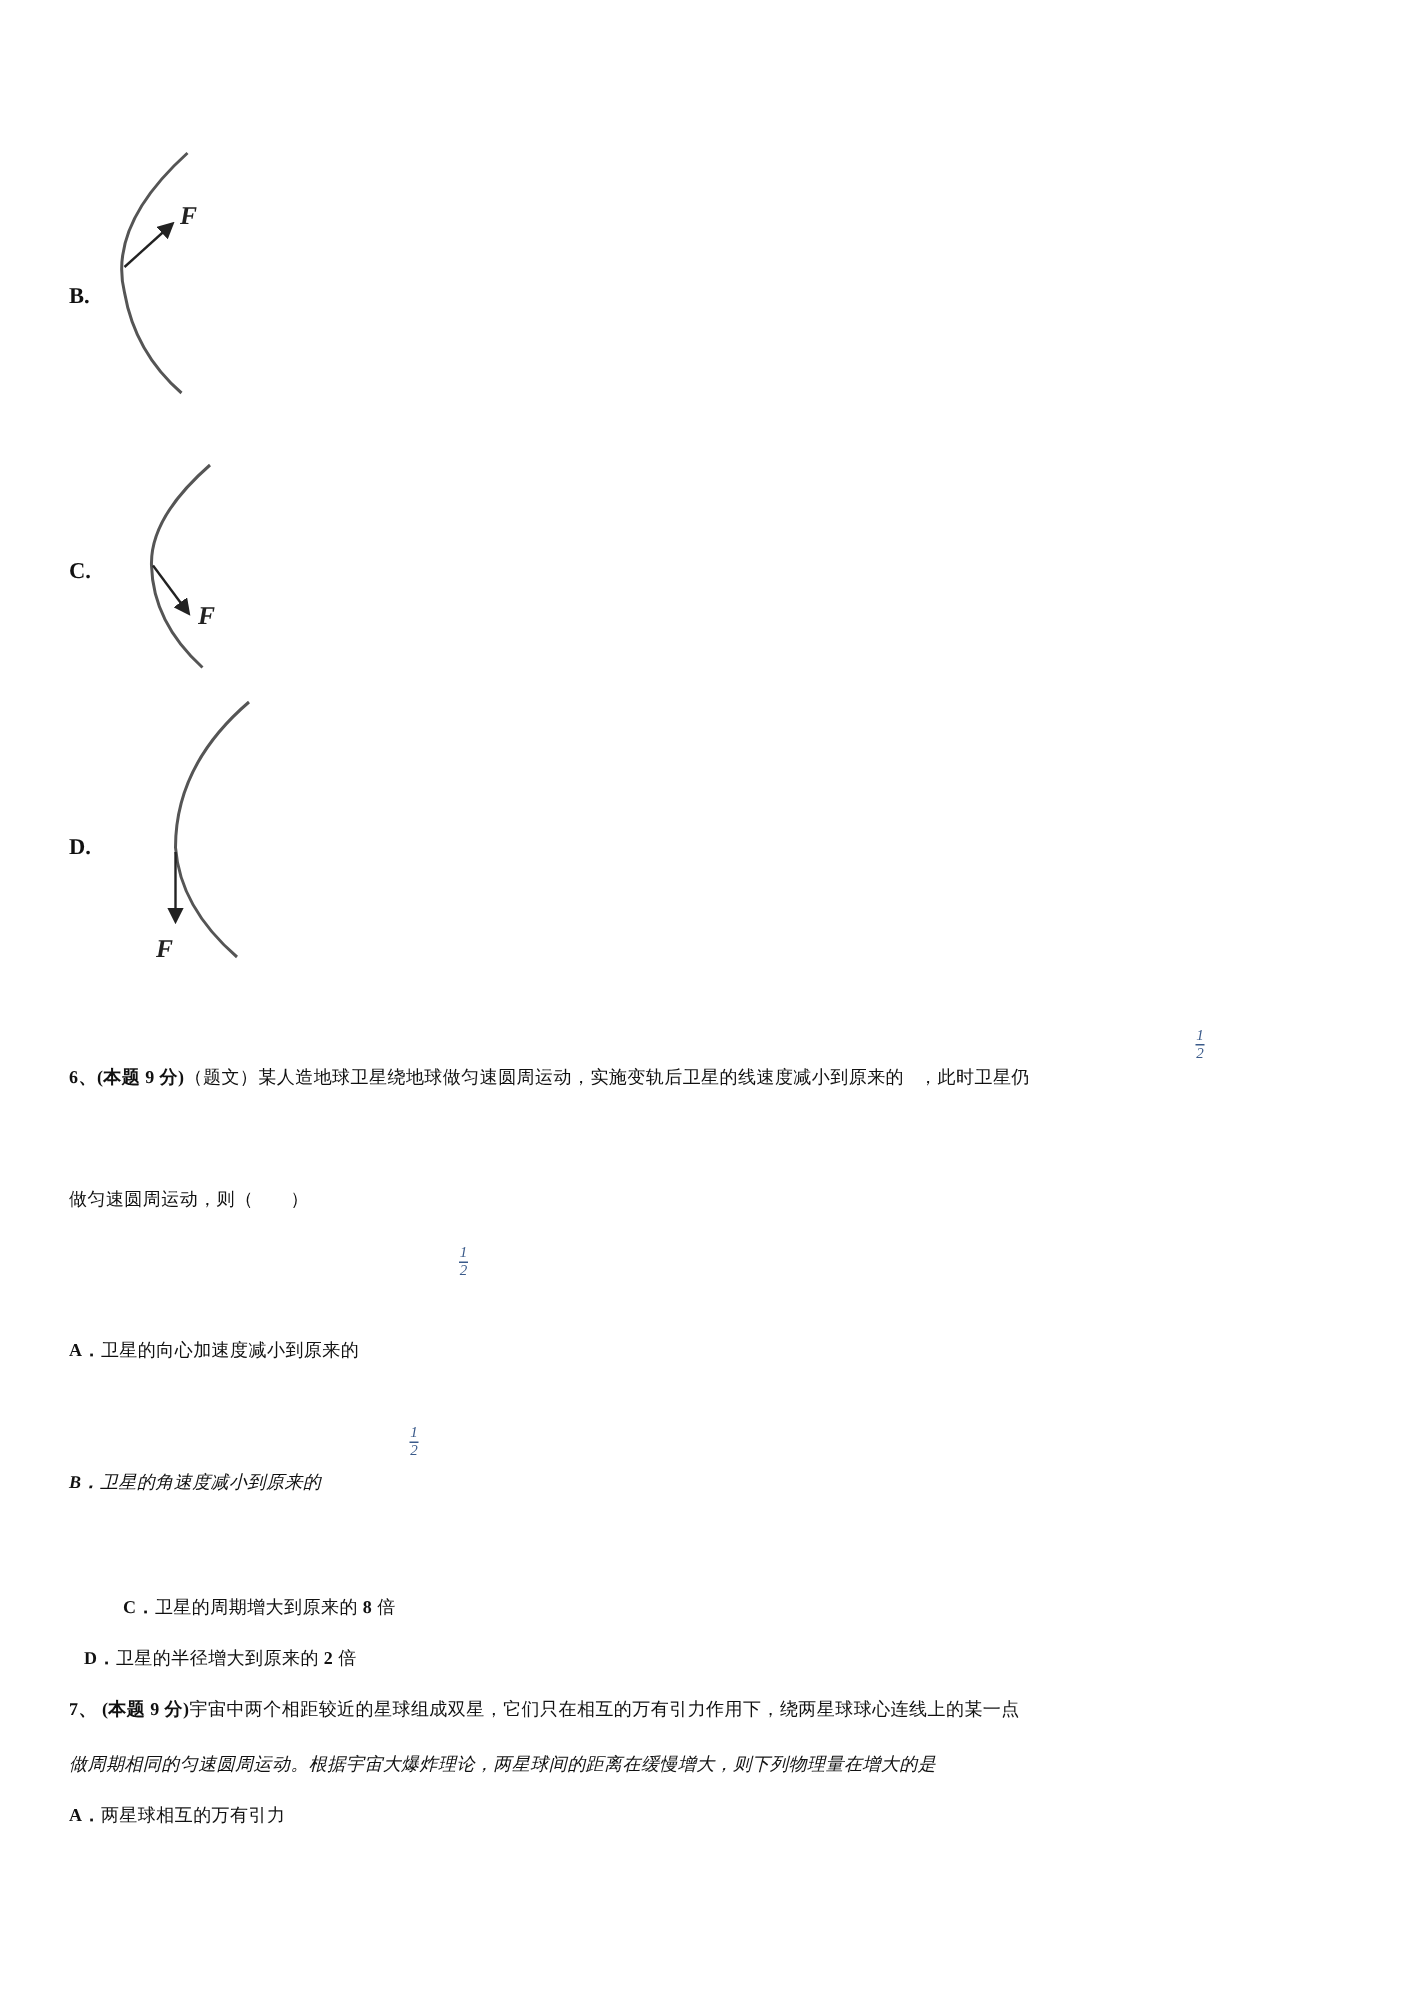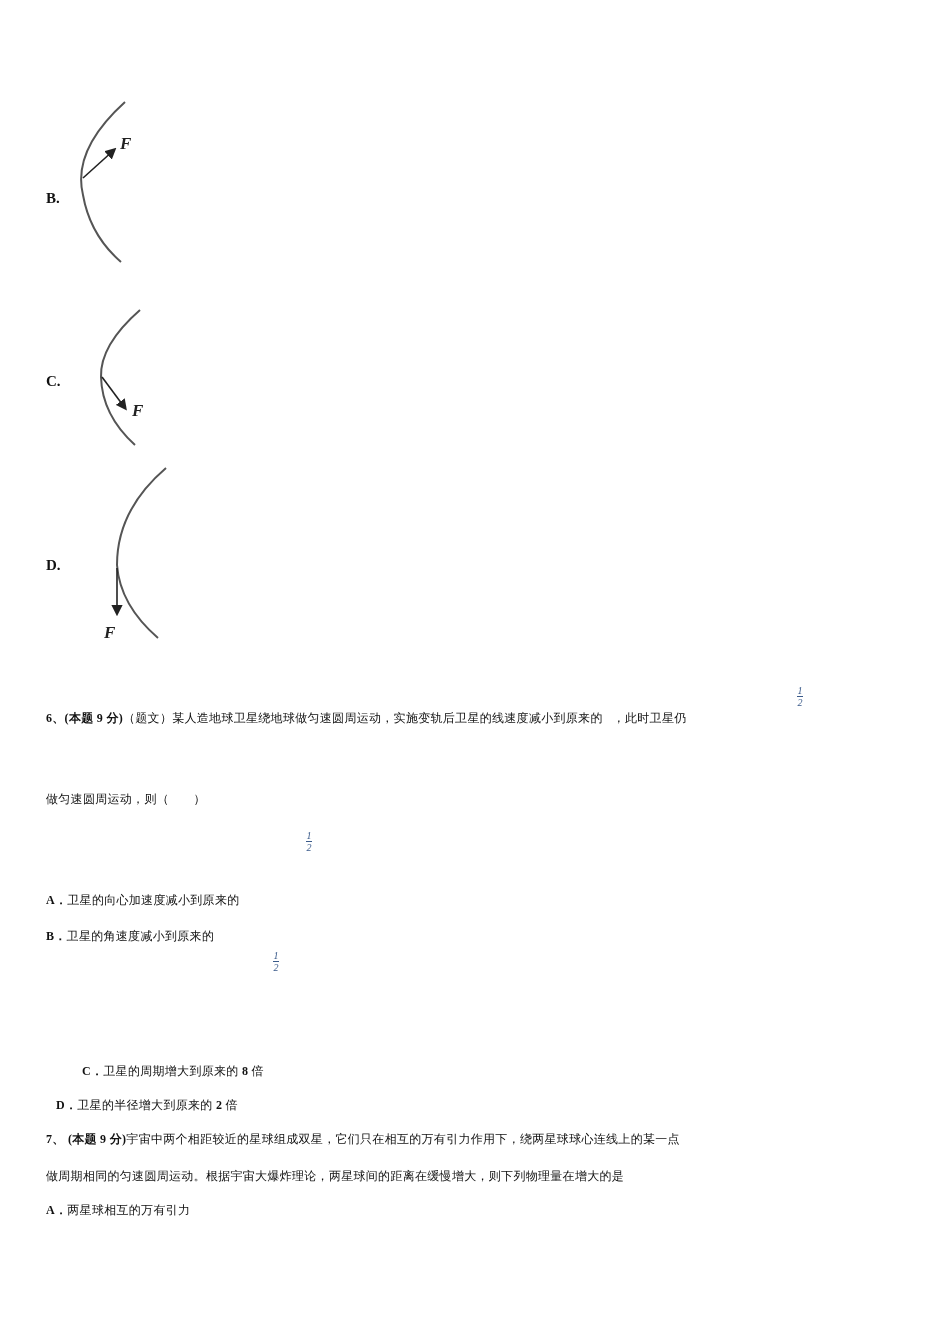--- a/index.html
+++ b/index.html
@@ -68,21 +68,21 @@
 
 <div class="abs txt" style="left:46px; top:856px;margin-top:36px;">
   <span class="bold">A．</span><span>卫星的向心加速度减小到原来的</span>
 </div>
 <div class="frac" style="left:306px; top:831px;">
   <span>1</span>
     <span class="bar"></span>
     <span>2</span>
 </div>
 
-<div class="abs txt" style="left:46px; top:928px;">
+<div class="abs txt" style="left:46px; top:980px;font-style:italic;">
   <span class="bold">B．</span><span>卫星的角速度减小到原来的</span>
 </div>
 <div class="frac" style="left:273px; top:951px;">
   <span>1</span>
     <span class="bar"></span>
     <span>2</span>
 </div>
 
 <div class="abs txt" style="left:46px; top:1063px;margin-left:36px;">
   <span class="bold">C．</span><span>卫星的周期增大到原来的</span>
@@ -92,17 +92,17 @@
 
 <div class="abs txt" style="left:56px; top:1097px;">
   <span class="bold">D．</span><span>卫星的半径增大到原来的</span>
   <span class="bold">2</span>
   <span>倍</span>
 </div>
 
 <div class="abs txt" style="left:46px; top:1131px;">
   <span class="bold">7、</span> <span class="bold">(本题 9 分)</span><span>宇宙中两个相距较近的星球组成双星，它们只在相互的万有引力作用下，绕两星球球心连线上的某一点</span>
 </div>
-<div class="abs txt" style="left:46px; top:1168px;">做周期相同的匀速圆周运动。根据宇宙大爆炸理论，两星球间的距离在缓慢增大，则下列物理量在增大的是</div>
+<div class="abs txt" style="left:46px; top:1168px;font-style:italic;">做周期相同的匀速圆周运动。根据宇宙大爆炸理论，两星球间的距离在缓慢增大，则下列物理量在增大的是</div>
 
 <div class="abs txt" style="left:46px; top:1202px;">
   <span class="bold">A．</span><span>两星球相互的万有引力</span>
 </div>
 
 </body></html>

